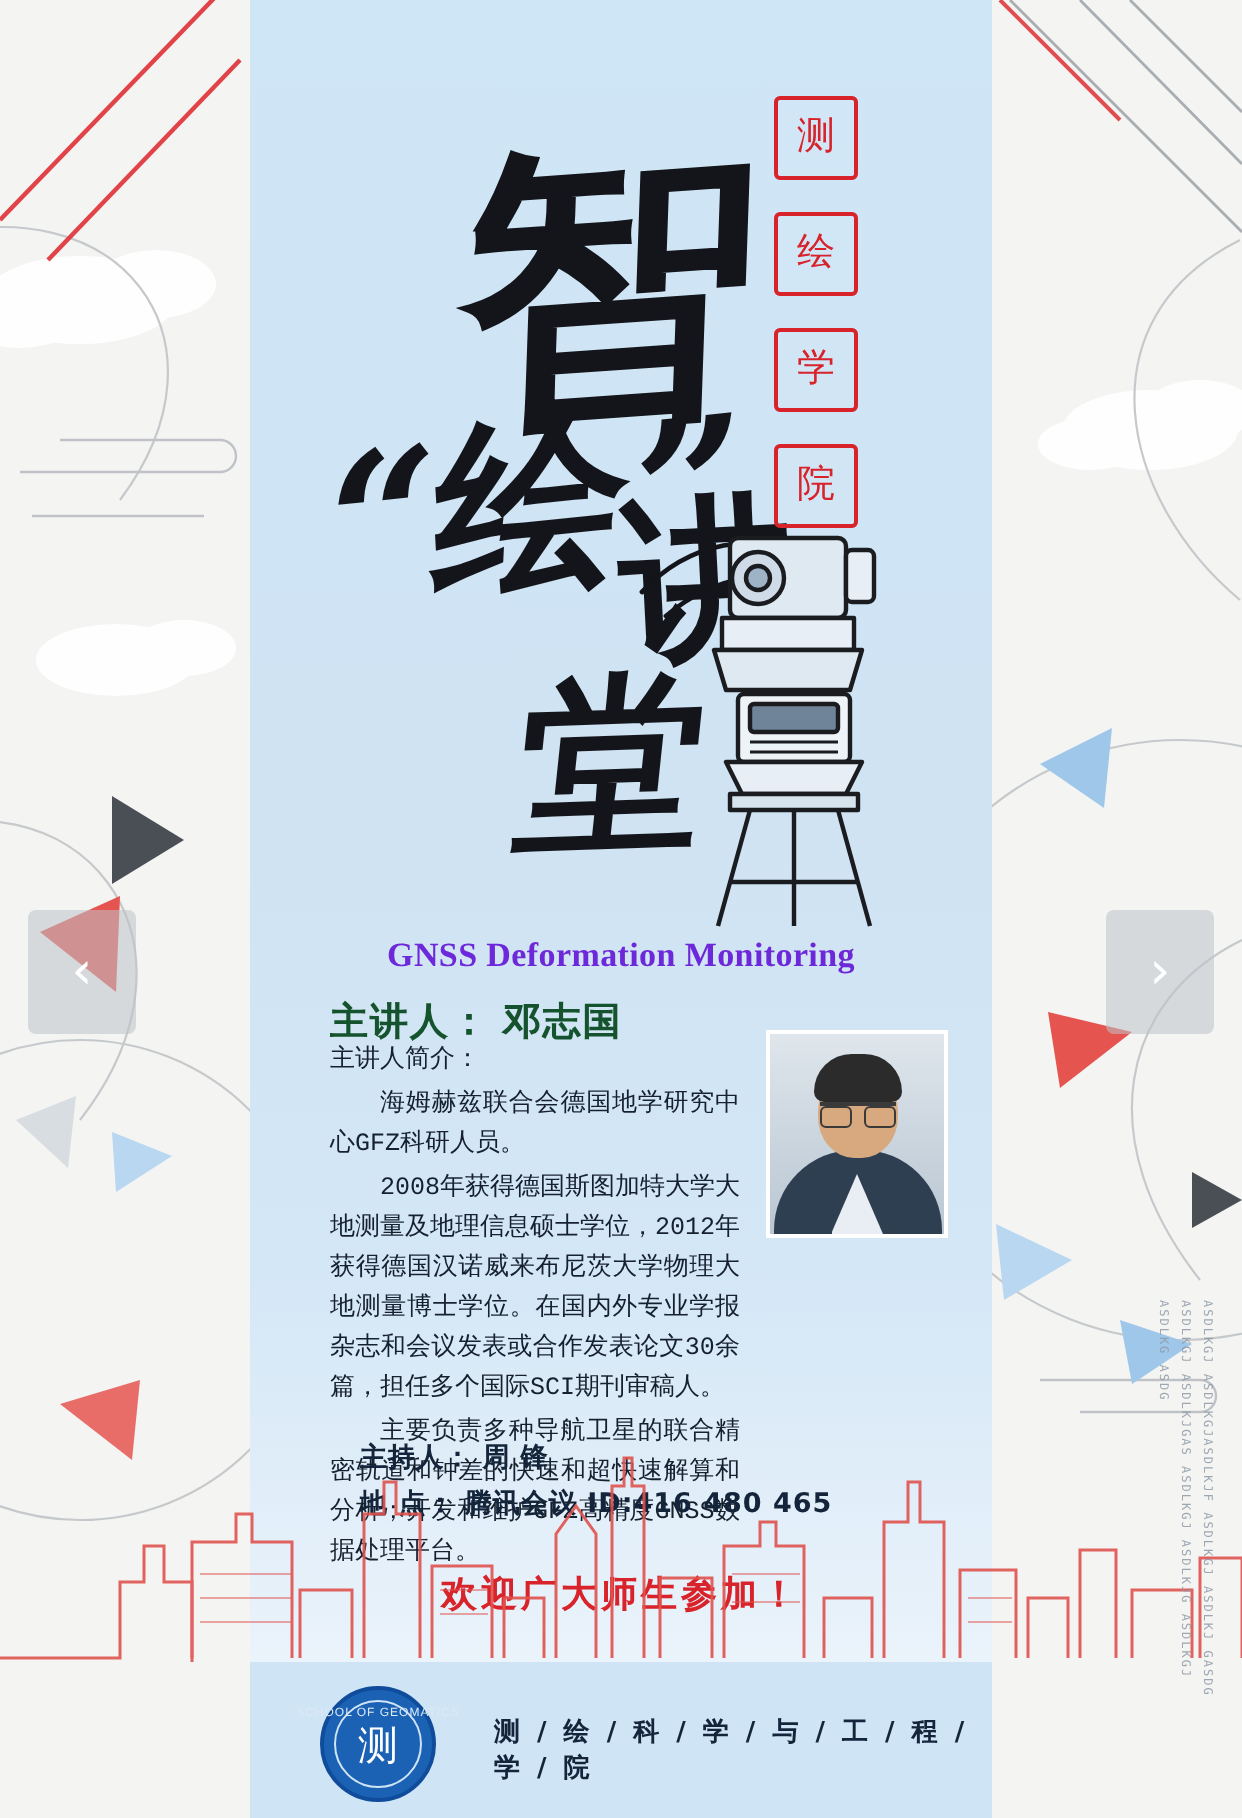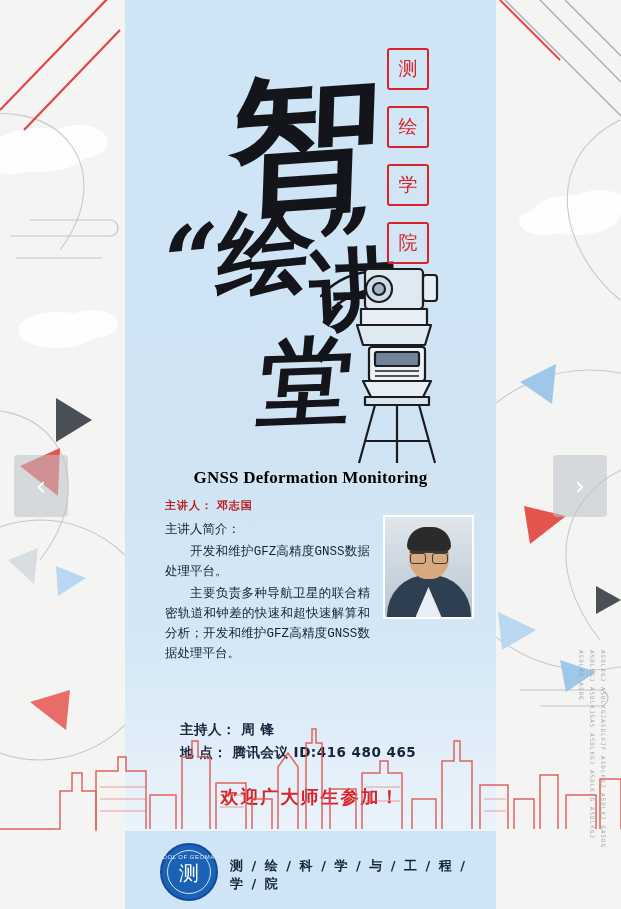--- a/index.html
+++ b/index.html
@@ -68,27 +68,27 @@
   }
 
   
   .station{position:absolute;left:210px;top:255px;width:150px;height:215px;}
 
   
   .title-en{
     position:absolute;left:0;top:468px;width:371px;
     text-align:center;
     font-family:"Liberation Serif", serif;
-    font-size:17px;font-weight:700;color:#000000;
+    font-size:17px;font-weight:700;color:#6d28d9;
     letter-spacing:.2px;
   }
   .speaker-line{
     position:absolute;left:40px;top:498px;width:300px;
-    font-size:11px;font-weight:700;color:#b91c1c;
-    font-family:Liberation Serif, serif;
+    font-size:19px;font-weight:700;color:#14532d;
+    font-family:Liberation Sans, sans-serif;
     letter-spacing:1px;
   }
   .portrait{
     position:absolute;left:258px;top:515px;width:87px;height:100px;
     border:2px solid #fff;
     background:#8aa0b4;
     overflow:hidden;
   }
   .portrait .bgw{position:absolute;inset:0;background:linear-gradient(180deg,#dfe6ec,#b9c6d2);}
   .portrait .head{
@@ -159,21 +159,21 @@
   }
   .logo .bird{
     position:absolute;left:50%;top:52%;transform:translate(-50%,-50%);
     color:#fff;font-size:20px;font-family:"DejaVu Serif",serif;
   }
   .logo .arc{
     position:absolute;left:50%;top:9px;transform:translateX(-50%);
     font-size:6px;color:#dce9f7;letter-spacing:.5px;white-space:nowrap;
   }
   .footer-text{
-    position:absolute;left:105px;top:26px;width:250px;
+    position:absolute;left:122px;top:26px;width:250px;
     font-size:13px;letter-spacing:2px;color:#14243a;font-weight:700;
     font-family:"DejaVu Sans", sans-serif;
   }
 
   
   .side-text{
     position:absolute;right:12px;top:650px;
     writing-mode:vertical-rl;
     font-size:6px;letter-spacing:1px;color:#8e9aa6;
     font-family:"DejaVu Sans Mono", monospace;
@@ -312,21 +312,22 @@
     <div class="bgw"></div>
     <div class="body"></div>
     <div class="shirt"></div>
     <div class="head"></div>
     <div class="hair"></div>
     <div class="glasses"></div>
   </div>
 
   <div class="body-text">
     <p>主讲人简介：</p>
-    <p class="indent">开发和维护GFZ高精度GNSS数据处理平台。</p>
+    <p class="indent">海姆赫兹联合会德国地学研究中心GFZ科研人员。</p>
+    <p class="indent">2008年获得德国斯图加特大学大地测量及地理信息硕士学位，2012年获得德国汉诺威来布尼茨大学物理大地测量博士学位。在国内外专业学报杂志和会议发表或合作发表论文30余篇，担任多个国际SCI期刊审稿人。</p>
     <p class="indent">主要负责多种导航卫星的联合精密轨道和钟差的快速和超快速解算和分析；开发和维护GFZ高精度GNSS数据处理平台。</p>
   </div>
 
   <div class="info">
     <div class="row">
       <span class="k">主持人：</span>
       <span class="v">周 锋</span>
     </div>
     <div class="row">
       <span class="k">地  点：</span>

